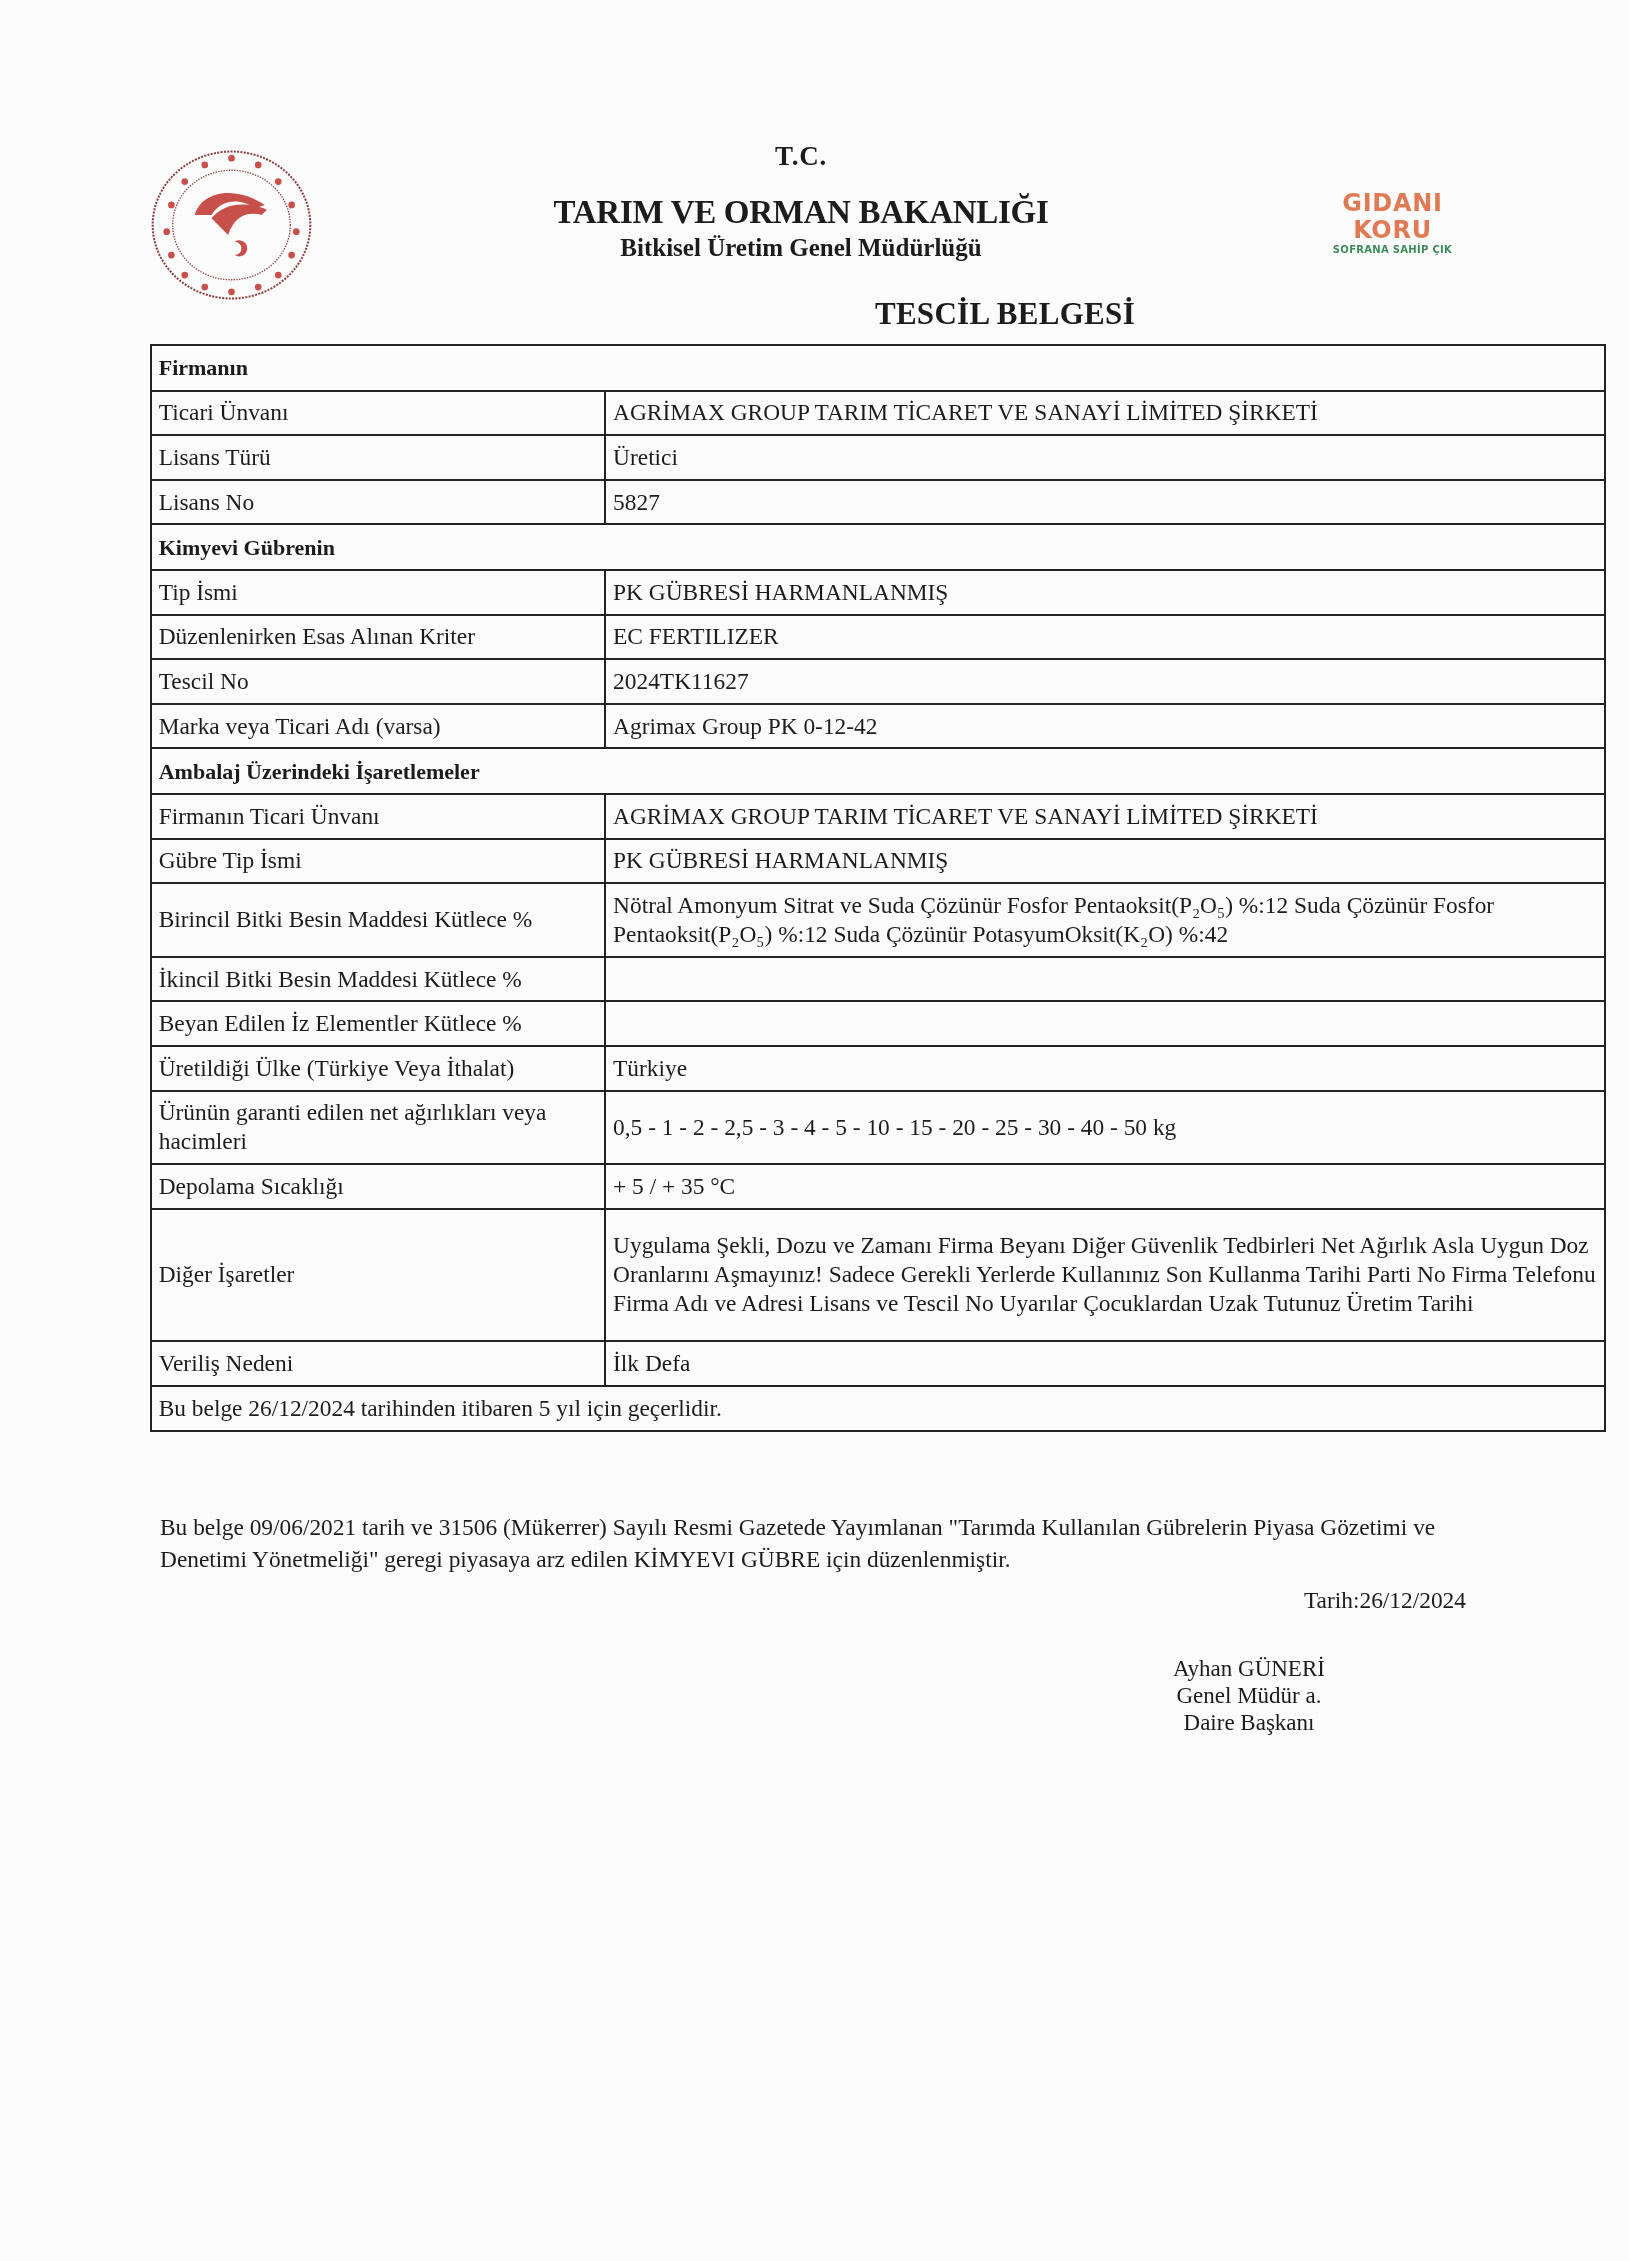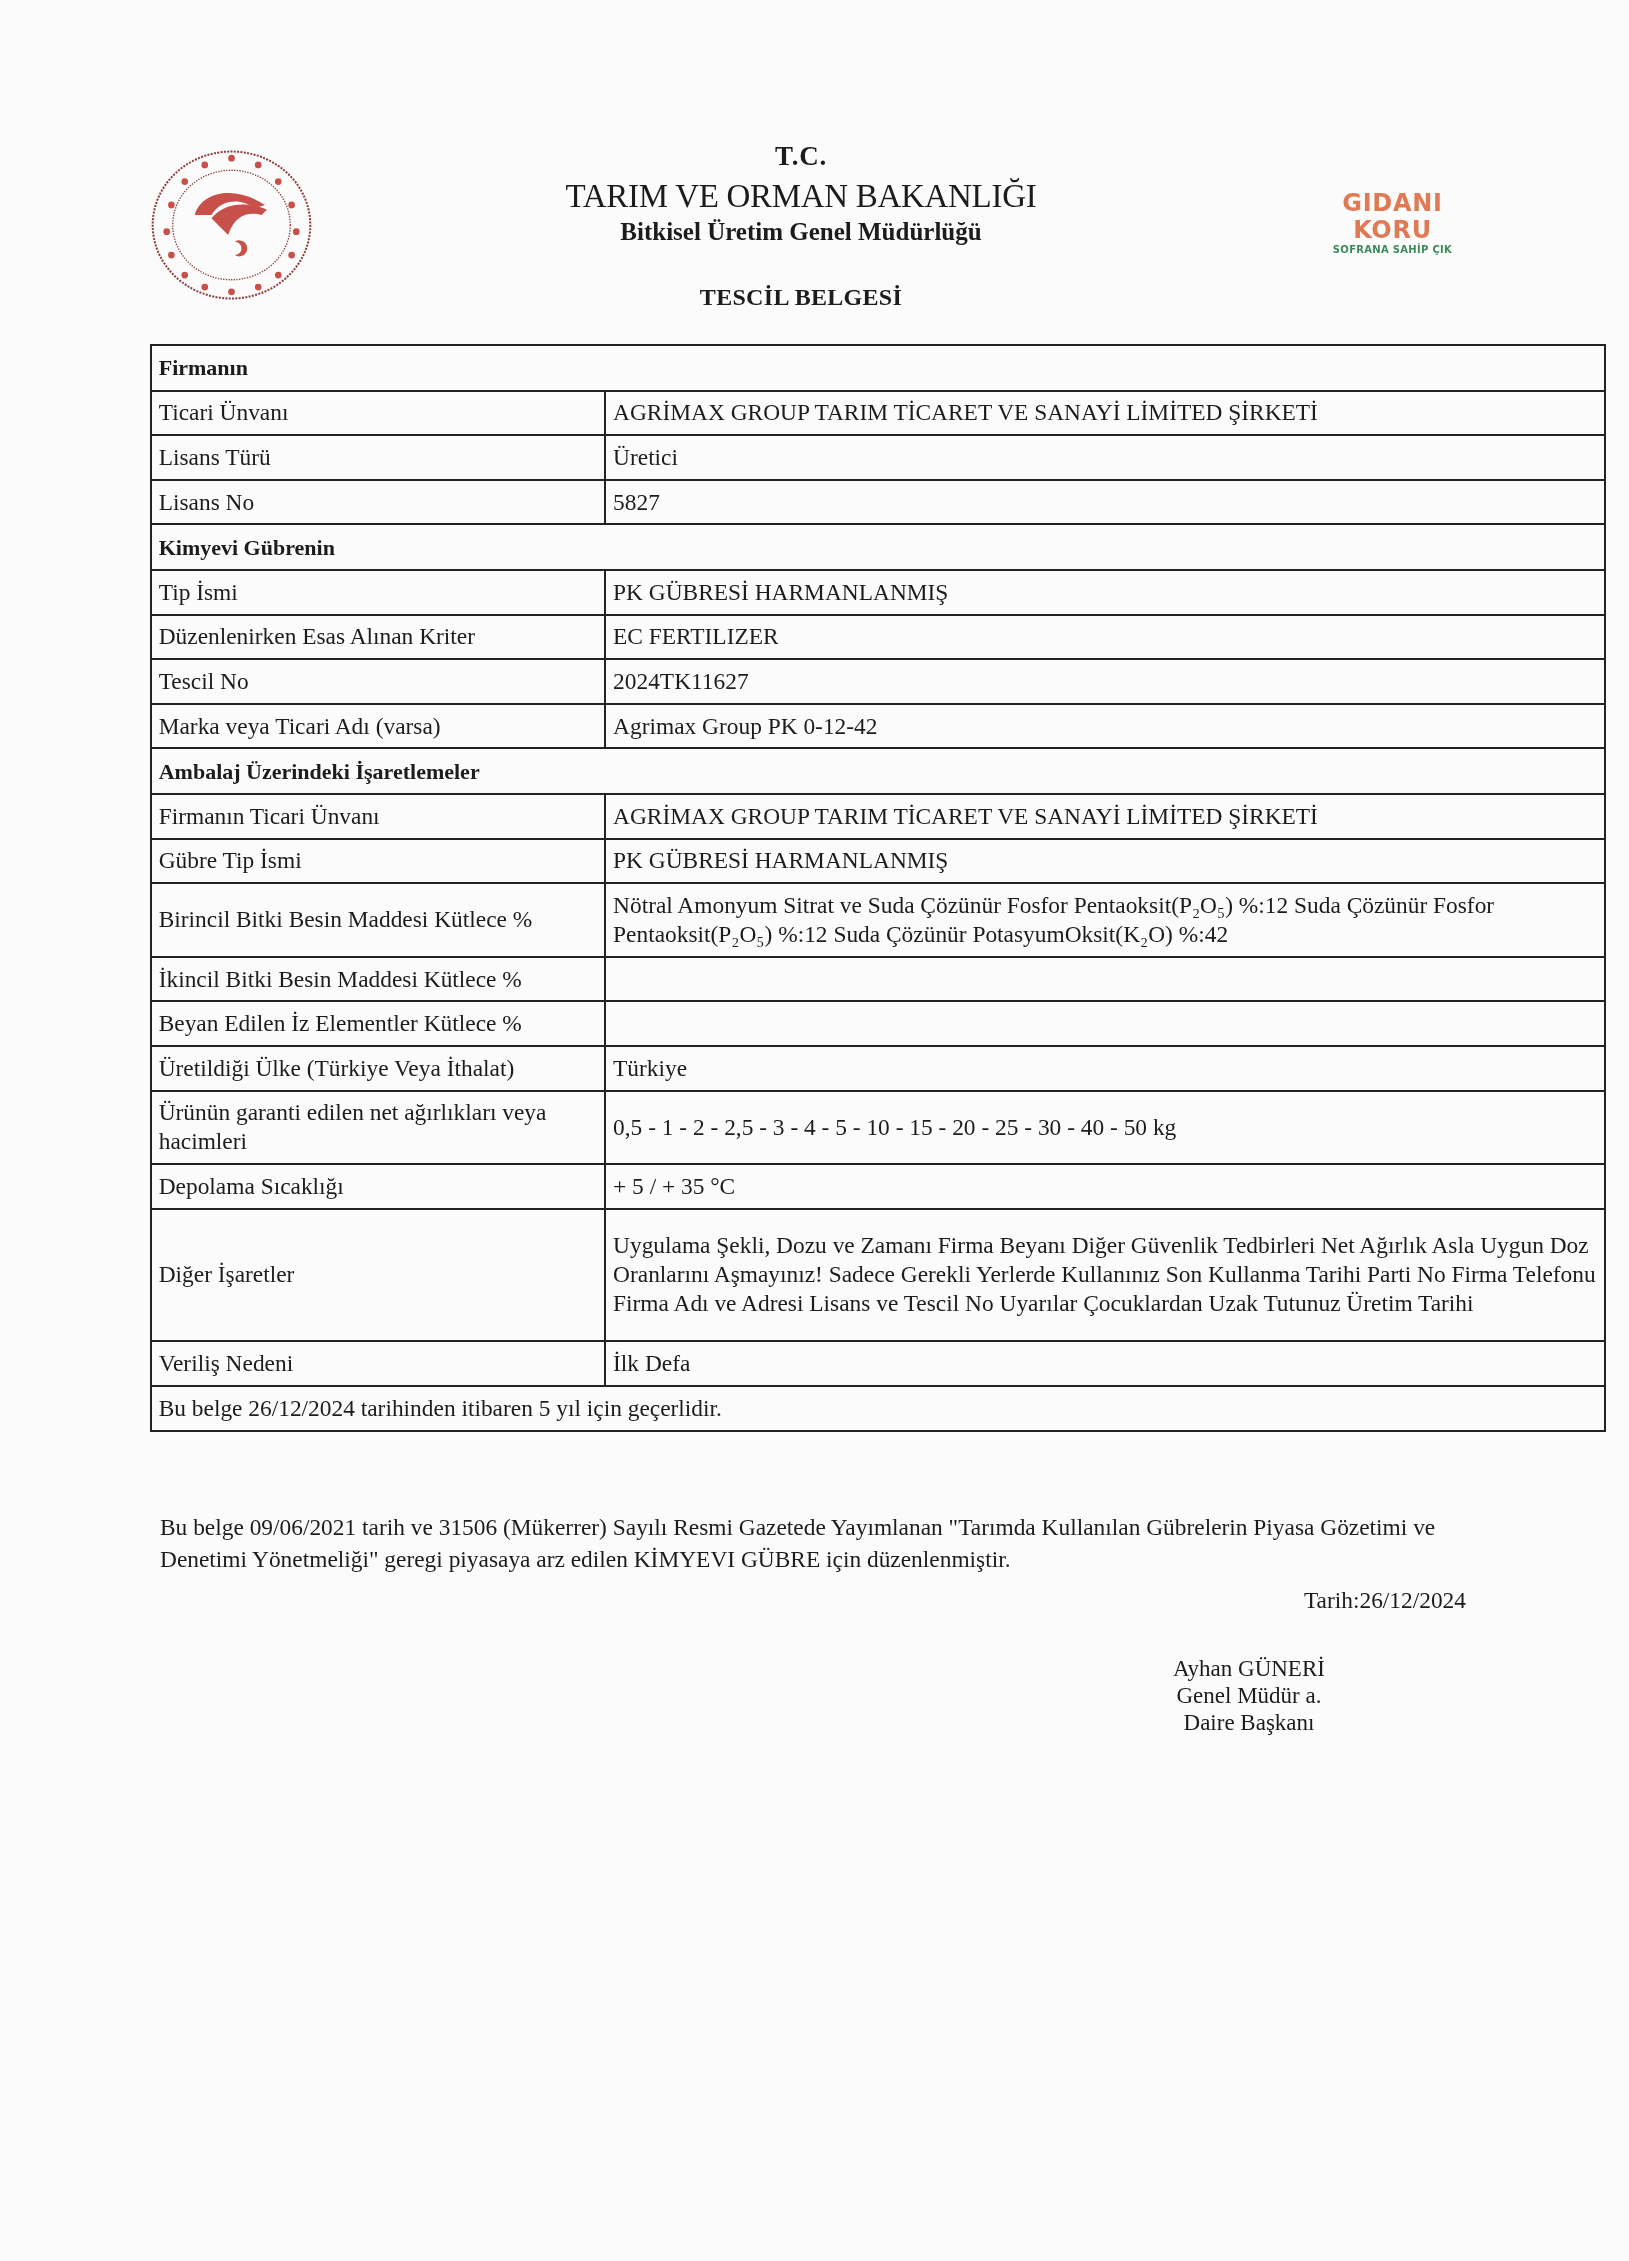--- a/index.html
+++ b/index.html
@@ -11,23 +11,23 @@
     position: relative;
     overflow: hidden;
   }
   .seal {
     position: absolute; left: 148px; top: 148px; width: 167px; height: 154px;
   }
   .header {
     position: absolute; left: 467px; top: 140px; width: 668px; text-align: center;
   }
   .tc { font-size: 27px; font-weight: bold; line-height: 33px; letter-spacing: 0.7px; }
-  .ministry { font-size: 33px; font-weight: normal; line-height: 40px; margin-top: 3px; letter-spacing: -0.3px; }
+  .ministry { font-size: 33px; font-weight: bold; line-height: 40px; margin-top: 19px; letter-spacing: -0.3px; }
   .directorate { font-size: 25px; font-weight: bold; line-height: 32px; }
-  .doc-title { font-size: 24px; font-weight: bold; line-height: 33px; margin-top: 33px; letter-spacing: 0.3px; }
+  .doc-title { font-size: 31px; font-weight: bold; line-height: 33px; margin-top: 33px; letter-spacing: 0.3px; text-align: right; }
 
   .brand-logo {
     position: absolute; left: 1309px; top: 190px; width: 167px; text-align: center;
     font-family: "DejaVu Sans", sans-serif;
   }
   .brand-main { font-size: 24px; font-weight: bold; color: #e07a55; letter-spacing: 0.7px; line-height: 27px; }
   .brand-sub { font-size: 10px; font-weight: bold; color: #3c8a5a; letter-spacing: 0.3px; line-height: 12px; }
 
   table.reg {
     position: absolute; left: 150px; top: 344px; width: 1456px;

